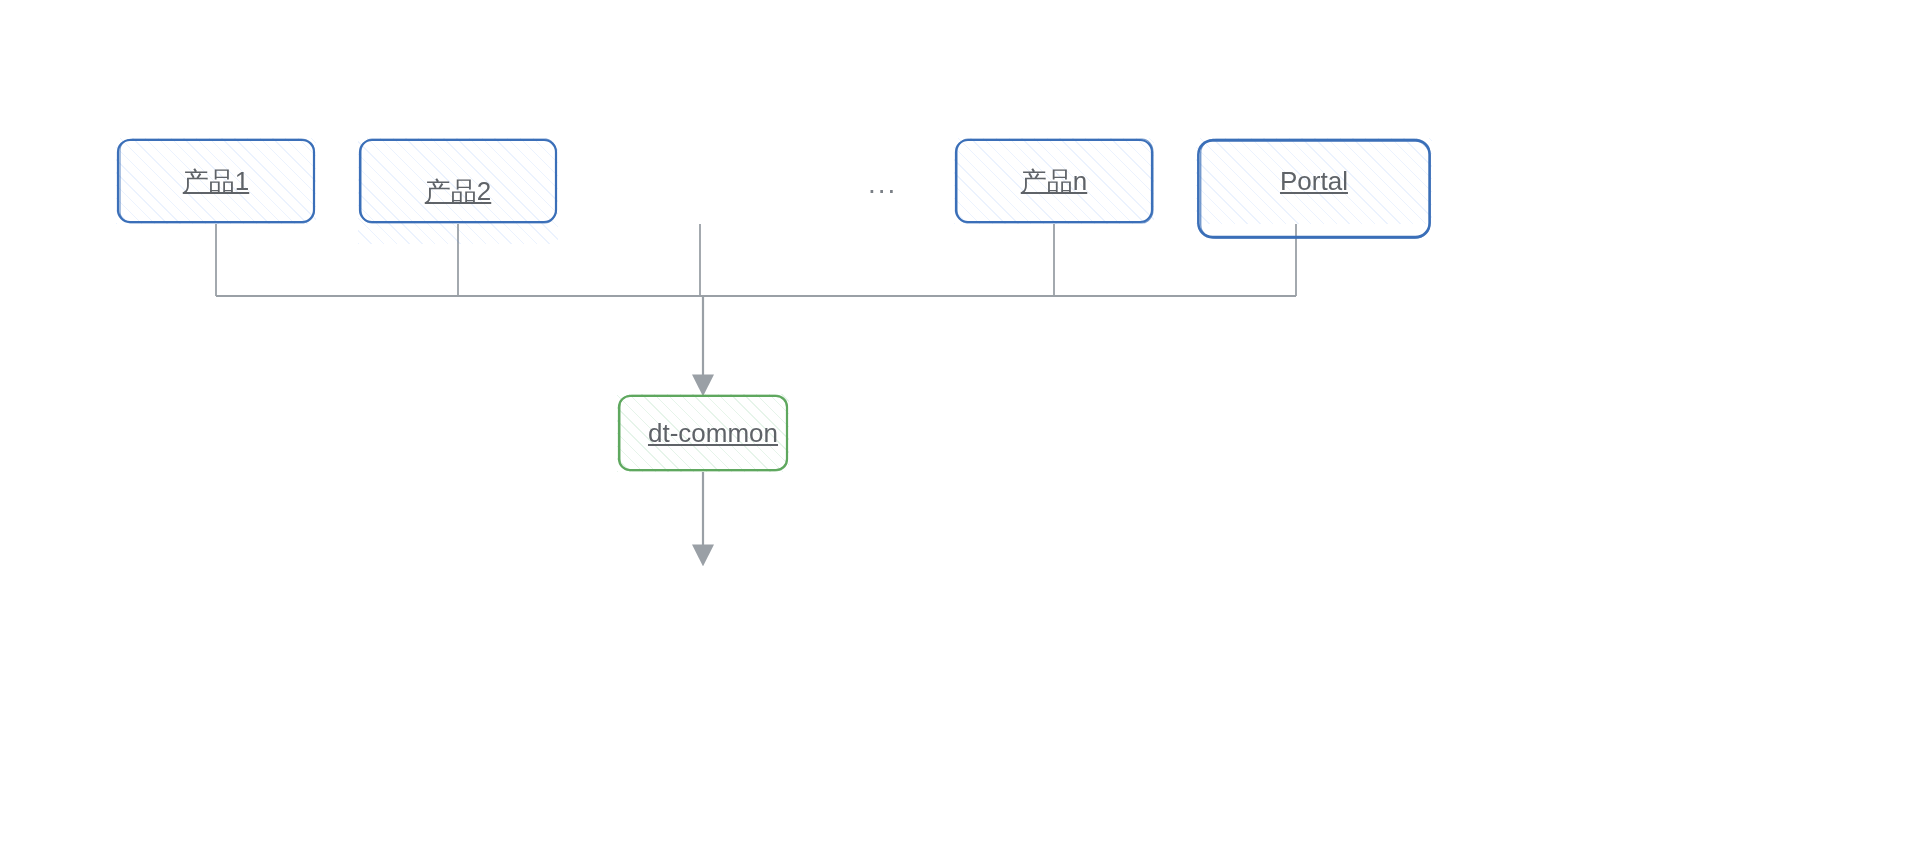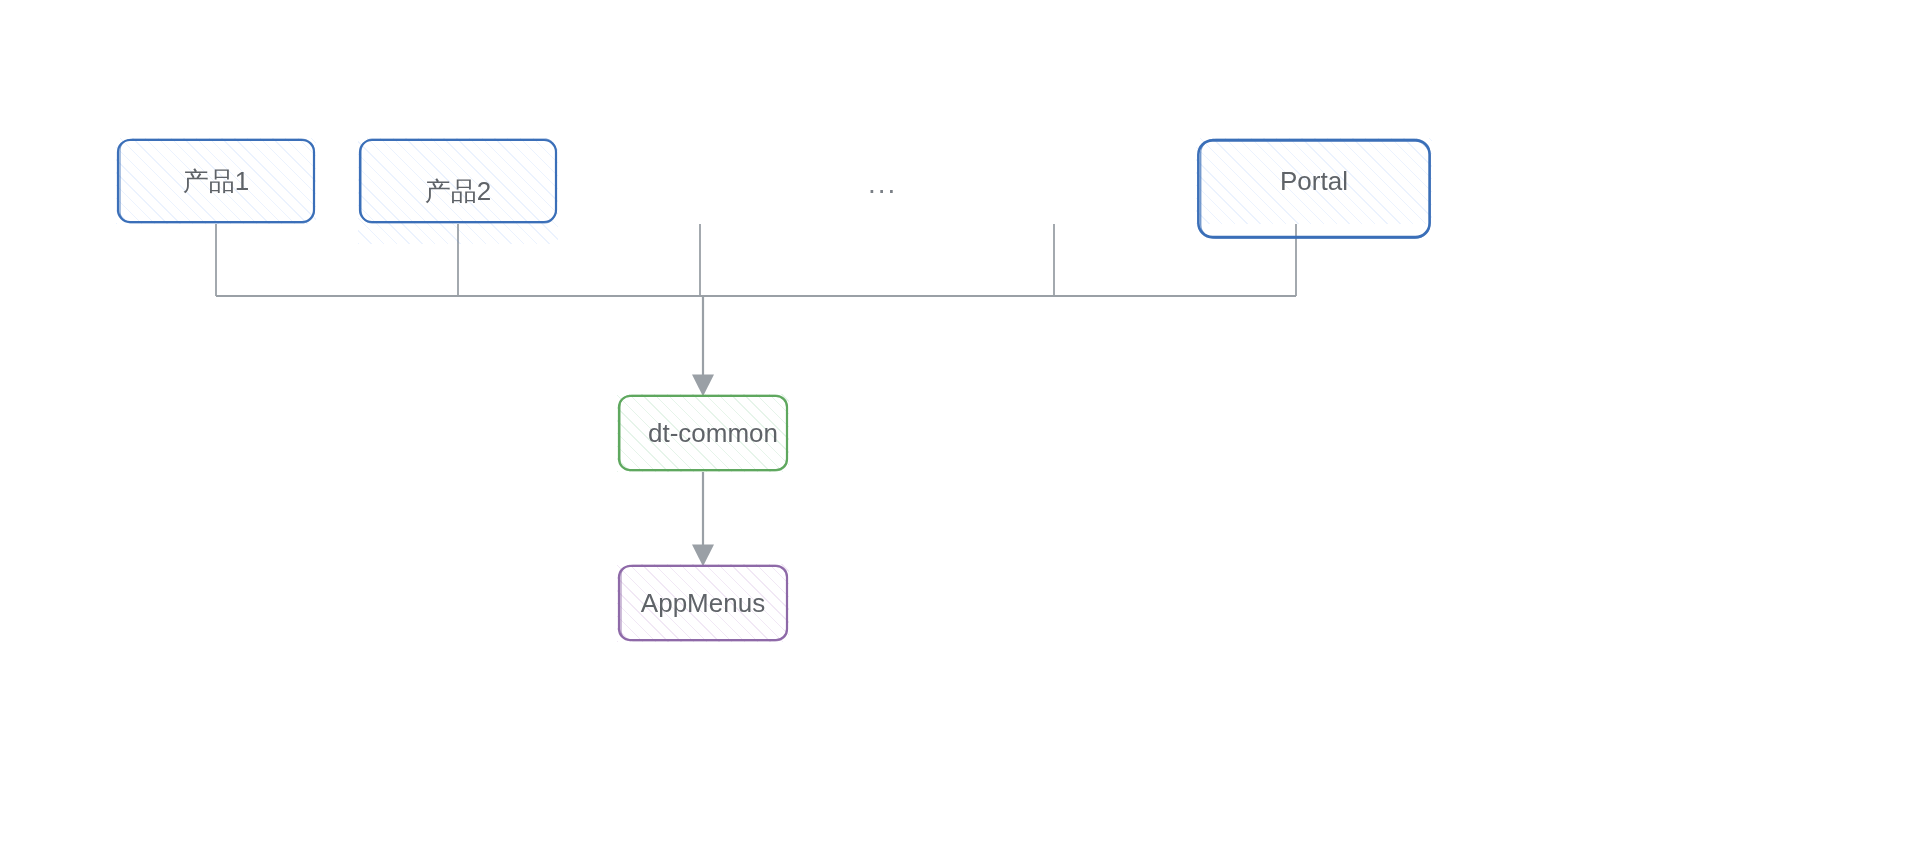--- a/index.html
+++ b/index.html
@@ -64,21 +64,21 @@
     font-weight: 400;
     letter-spacing: 2px;
   }
   svg.connectors {
     position: absolute;
     top: 0; left: 0;
     width: 1918px;
     height: 844px;
     pointer-events: none;
   }
-  .label { position: relative; z-index: 2; }
+  .label { position: relative; z-index: 2; text-decoration: underline; }
 </style>
 </head>
 <body>
 
 <div class="canvas">
 
   <svg class="connectors">
     <defs>
       <marker id="arrowhead" markerWidth="10" markerHeight="10" refX="8" refY="5" orient="auto">
         <path d="M 0 0 L 10 5 L 0 10 z" fill="#9aa0a6"></path>
@@ -108,38 +108,38 @@
     <svg class="sketch-box" viewBox="0 0 200 86" preserveAspectRatio="none">
       <rect x="2" y="2" width="196" height="82" rx="12" ry="12" fill="none" stroke="#3b6fb8" stroke-width="2.2"></rect>
       <rect x="3" y="1" width="195" height="84" rx="11" ry="13" fill="none" stroke="#3b6fb8" stroke-width="1.2" opacity="0.7"></rect>
     </svg>
     <span class="label">产品2</span>
   </div>
 
 
   <div class="ellipsis" style="left:868px; top:168px;">...</div>
 
+  <div class="node hatch-blue" style="left:954px; top:138px; width:200px; height:86px;">
+    <svg class="sketch-box" viewBox="0 0 200 86" preserveAspectRatio="none">
+      <rect x="2" y="2" width="196" height="82" rx="12" ry="12" fill="none" stroke="#3b6fb8" stroke-width="2.2"></rect>
+      <rect x="3" y="1" width="196" height="84" rx="11" ry="13" fill="none" stroke="#3b6fb8" stroke-width="1.2" opacity="0.7"></rect>
+    </svg>
+    <span class="label">产品n</span>
+  </div>
 
   <div class="node hatch-blue" style="left:1196px; top:138px; width:236px; height:86px;">
     <svg class="sketch-box" viewBox="0 0 200 86" preserveAspectRatio="none">
       <rect x="2" y="2" width="196" height="82" rx="12" ry="12" fill="none" stroke="#3b6fb8" stroke-width="2.2"></rect>
       <rect x="4" y="1" width="194" height="84" rx="13" ry="11" fill="none" stroke="#3b6fb8" stroke-width="1.2" opacity="0.7"></rect>
     </svg>
     <span class="label">Portal</span>
   </div>
 
   <div class="node hatch-green" style="left:617px; top:394px; width:172px; height:78px;padding-left:20px;">
     <svg class="sketch-box" viewBox="0 0 172 78" preserveAspectRatio="none">
       <rect x="2" y="2" width="168" height="74" rx="11" ry="11" fill="none" stroke="#5fa85f" stroke-width="2.2"></rect>
       <rect x="3" y="1" width="167" height="76" rx="12" ry="10" fill="none" stroke="#5fa85f" stroke-width="1.2" opacity="0.7"></rect>
     </svg>
     <span class="label">dt-common</span>
   </div>
 
-  <div class="node hatch-purple" style="left:617px; top:564px; width:172px; height:78px;">
-    <svg class="sketch-box" viewBox="0 0 172 78" preserveAspectRatio="none">
-      <rect x="2" y="2" width="168" height="74" rx="11" ry="11" fill="none" stroke="#8e6aa8" stroke-width="2.2"></rect>
-      <rect x="4" y="1" width="166" height="76" rx="12" ry="10" fill="none" stroke="#8e6aa8" stroke-width="1.2" opacity="0.7"></rect>
-    </svg>
-    <span class="label">AppMenus</span>
-  </div>
 
 </div>
 
 </body></html>

